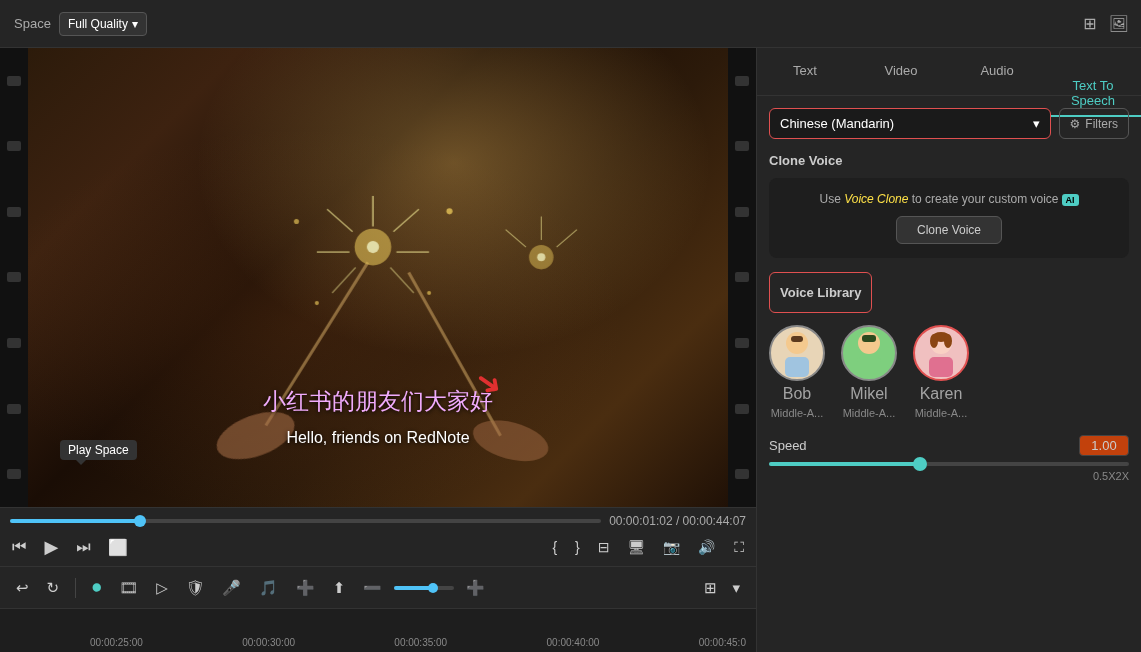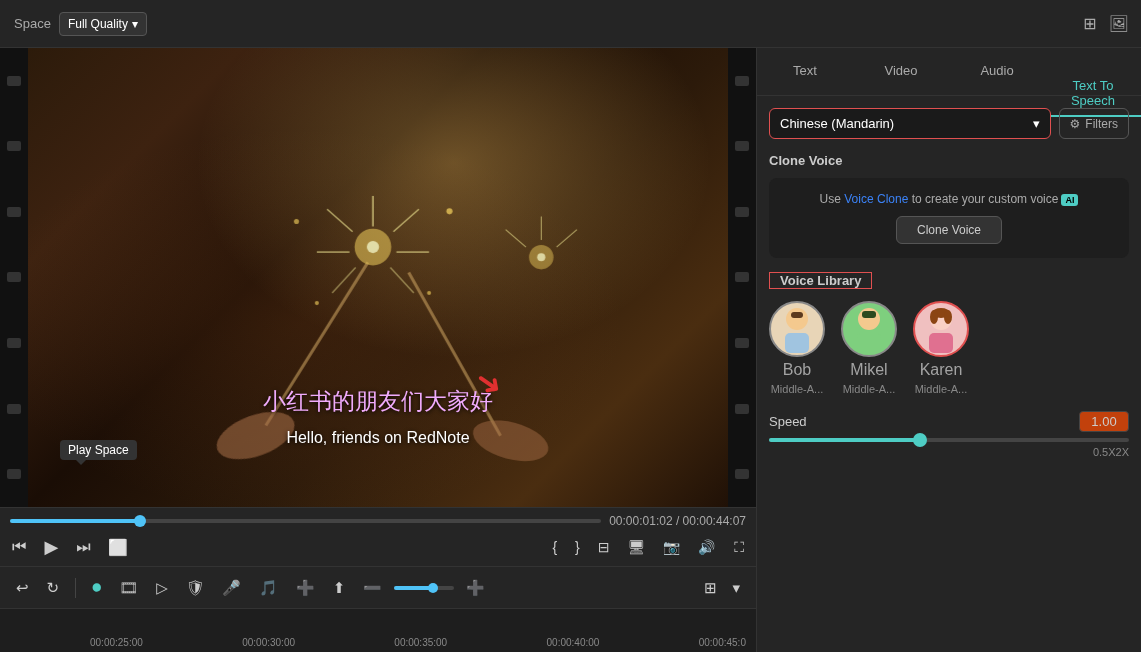--- a/index.html
+++ b/index.html
@@ -427,22 +427,23 @@
       padding: 14px;
       margin-bottom: 14px;
       text-align: center;
     }
     .clone-voice-text {
       color: #aaa;
       font-size: 12px;
       margin-bottom: 10px;
     }
     .clone-voice-text a {
-      color: #3b82f6;
+      color: #fde047;
       text-decoration: none;
+      font-style: italic;
     }
     .ai-badge {
       display: inline-block;
       background: #4ecdc4;
       color: #000;
       font-size: 9px;
       font-weight: bold;
       padding: 1px 4px;
       border-radius: 3px;
       margin-left: 3px;
@@ -454,22 +455,22 @@
       border-radius: 6px;
       color: #ccc;
       padding: 6px 20px;
       cursor: pointer;
       font-size: 12px;
     }
 
     
     .voice-library-header {
       border: 1px solid #e05050;
-      border-radius: 0;
-      padding: 0 10px;
+      border-radius: 6px;
+      padding: 12px 10px;
       color: #ccc;
       font-size: 13px;
       font-weight: 600;
       margin-bottom: 12px;
       display: inline-block;
     }
     .voice-avatars {
       display: flex;
       gap: 16px;
       margin-bottom: 16px;

